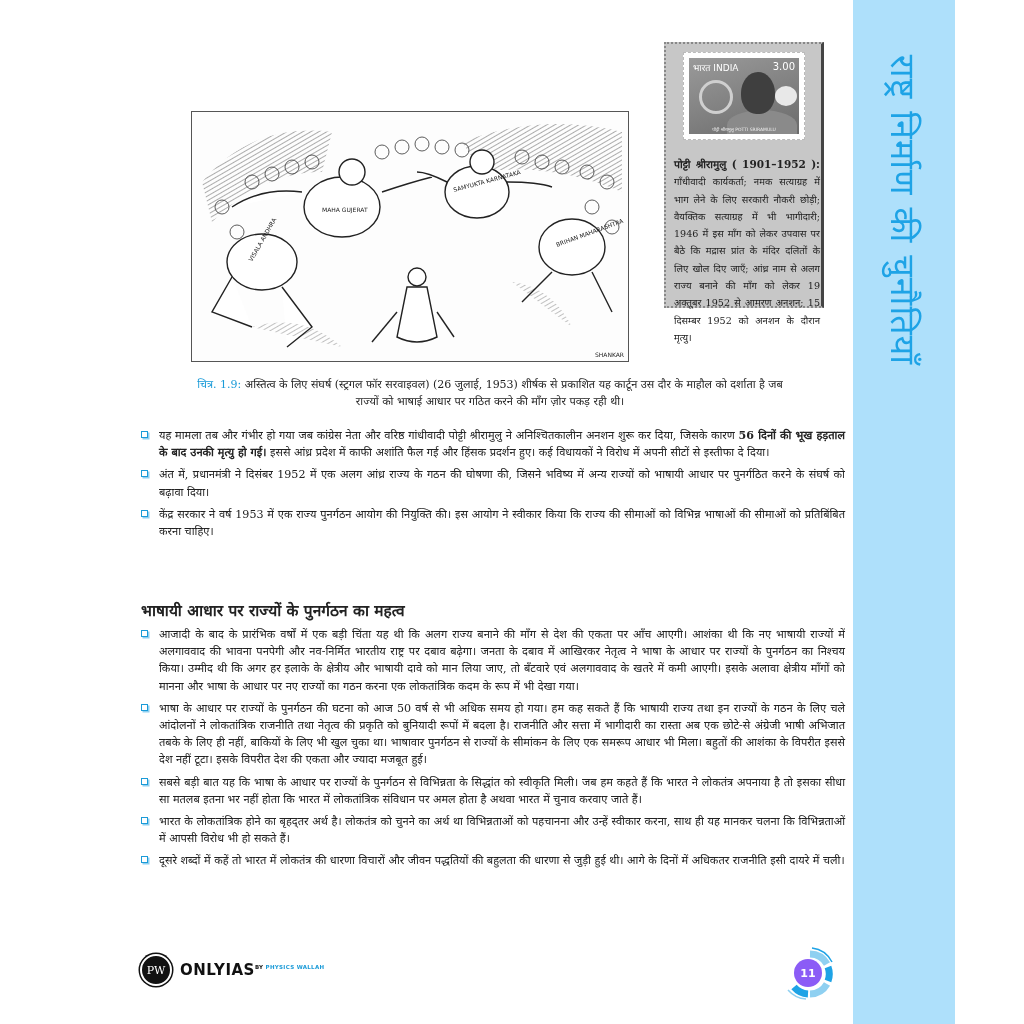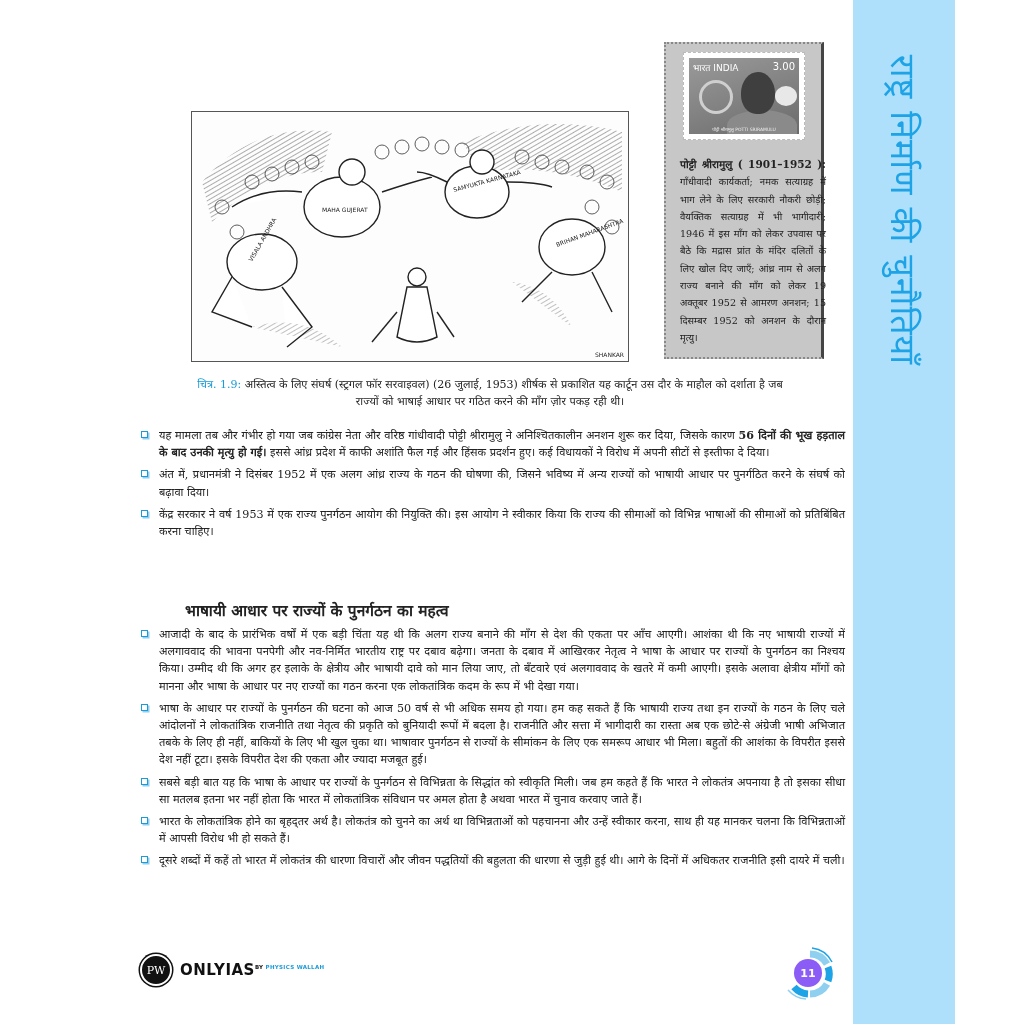--- a/index.html
+++ b/index.html
@@ -15,21 +15,21 @@
                         font-size: 34px; letter-spacing: 1px; }
 
   
   .cartoon { position: absolute; left: 191px; top: 111px; width: 436px; height: 249px;
              border: 1.5px solid #555; background: #fdfdfd; overflow: hidden; }
   .cartoon svg { width: 100%; height: 100%; display: block; }
   .cartoon-signature { position: absolute; right: 4px; bottom: 3px; font-size: 6px;
                        font-family: "DejaVu Sans", sans-serif; color: #222; }
 
   
-  .stamp-card { position: absolute; left: 664px; top: 42px; width: 160px; height: 317px;
+  .stamp-card { position: absolute; left: 664px; top: 42px; width: 160px; height: 266px;
                 background: #c7c7c7; border: 2px dotted #888; border-right: 3px solid #444;
                 box-sizing: border-box; }
   .stamp { position: absolute; left: 17px; top: 8px; width: 122px; height: 88px;
            background: #fff; padding: 5px; box-sizing: border-box; border: 1px dashed #bbb; }
   .stamp-inner { width: 100%; height: 100%; background: linear-gradient(160deg,#9a9a9a,#6b6b6b);
                  position: relative; overflow: hidden; }
   .stamp-country { position: absolute; left: 4px; top: 3px; color: #fff; font-size: 9px;
                    font-family: "DejaVu Sans", sans-serif; }
   .stamp-value { position: absolute; right: 4px; top: 3px; color: #fff; font-size: 10px;
                  font-family: "DejaVu Sans", sans-serif; }
@@ -38,38 +38,38 @@
   .stamp-face { position: absolute; left: 52px; top: 14px; width: 34px; height: 42px;
                 border-radius: 50% 50% 45% 45%; background: #3f3f3f; }
   .stamp-shoulder { position: absolute; left: 38px; top: 52px; width: 70px; height: 30px;
                     border-radius: 50% 50% 0 0; background: #8a8a8a; }
   .stamp-wheel { position: absolute; left: 10px; top: 22px; width: 34px; height: 34px;
                  border-radius: 50%; border: 3px solid #cfcfcf; box-sizing: border-box; }
   .stamp-cap { position: absolute; left: 86px; top: 28px; width: 22px; height: 20px;
                border-radius: 50%; background: #e8e8e8; }
 
   .stamp-text { position: absolute; left: 8px; top: 112px; width: 146px;
-                font-size: 9.6px; line-height: 17.3px; color: #222; text-align: justify; margin-left: 6px; }
+                font-size: 9.6px; line-height: 17.3px; color: #222; text-align: justify; }
   .stamp-text b { font-weight: bold; font-size: 10.5px; }
 
   
   .fig-caption { position: absolute; left: 190px; top: 376px; width: 600px; text-align: center;
                  font-size: 11px; line-height: 17px; color: #222; }
   .fig-label { color: #1b9bd8; }
 
   
   .content { position: absolute; left: 141px; width: 704px; font-size: 11.1px;
              line-height: 17.2px; color: #222; }
   .item { position: relative; padding-left: 18px; margin-bottom: 5px; text-align: justify; }
   .bullet { position: absolute; left: 0; top: 4px; width: 7px; height: 7px;
             border: 1.3px solid #1b9bd8; box-sizing: border-box;
             box-shadow: 1.5px 1.5px 0 #8fd0f1; }
   .item b { font-weight: bold; }
   .section-heading { position: absolute; left: 141px; top: 599px; font-size: 15.5px;
-                     font-weight: bold; color: #222; font-family: "DejaVu Sans", sans-serif; margin-left: 44px; }
+                     font-weight: bold; color: #222; font-family: "DejaVu Sans", sans-serif; }
 
   
   .logo { position: absolute; left: 140px; top: 954px; display: flex; align-items: center; }
   .logo-mark { width: 28px; height: 28px; border-radius: 50%; background: #111;
                border: 2px solid #fff; box-shadow: 0 0 0 1.5px #111; color: #fff;
                font-size: 11px; display: flex; align-items: center; justify-content: center;
                font-family: "DejaVu Serif", serif; }
   .logo-text { margin-left: 8px; display: flex; flex-direction: row; }
   .logo-name { font-family: "DejaVu Sans", sans-serif; font-weight: bold; font-size: 15px;
                color: #111; letter-spacing: 0.5px; line-height: 15px; }

